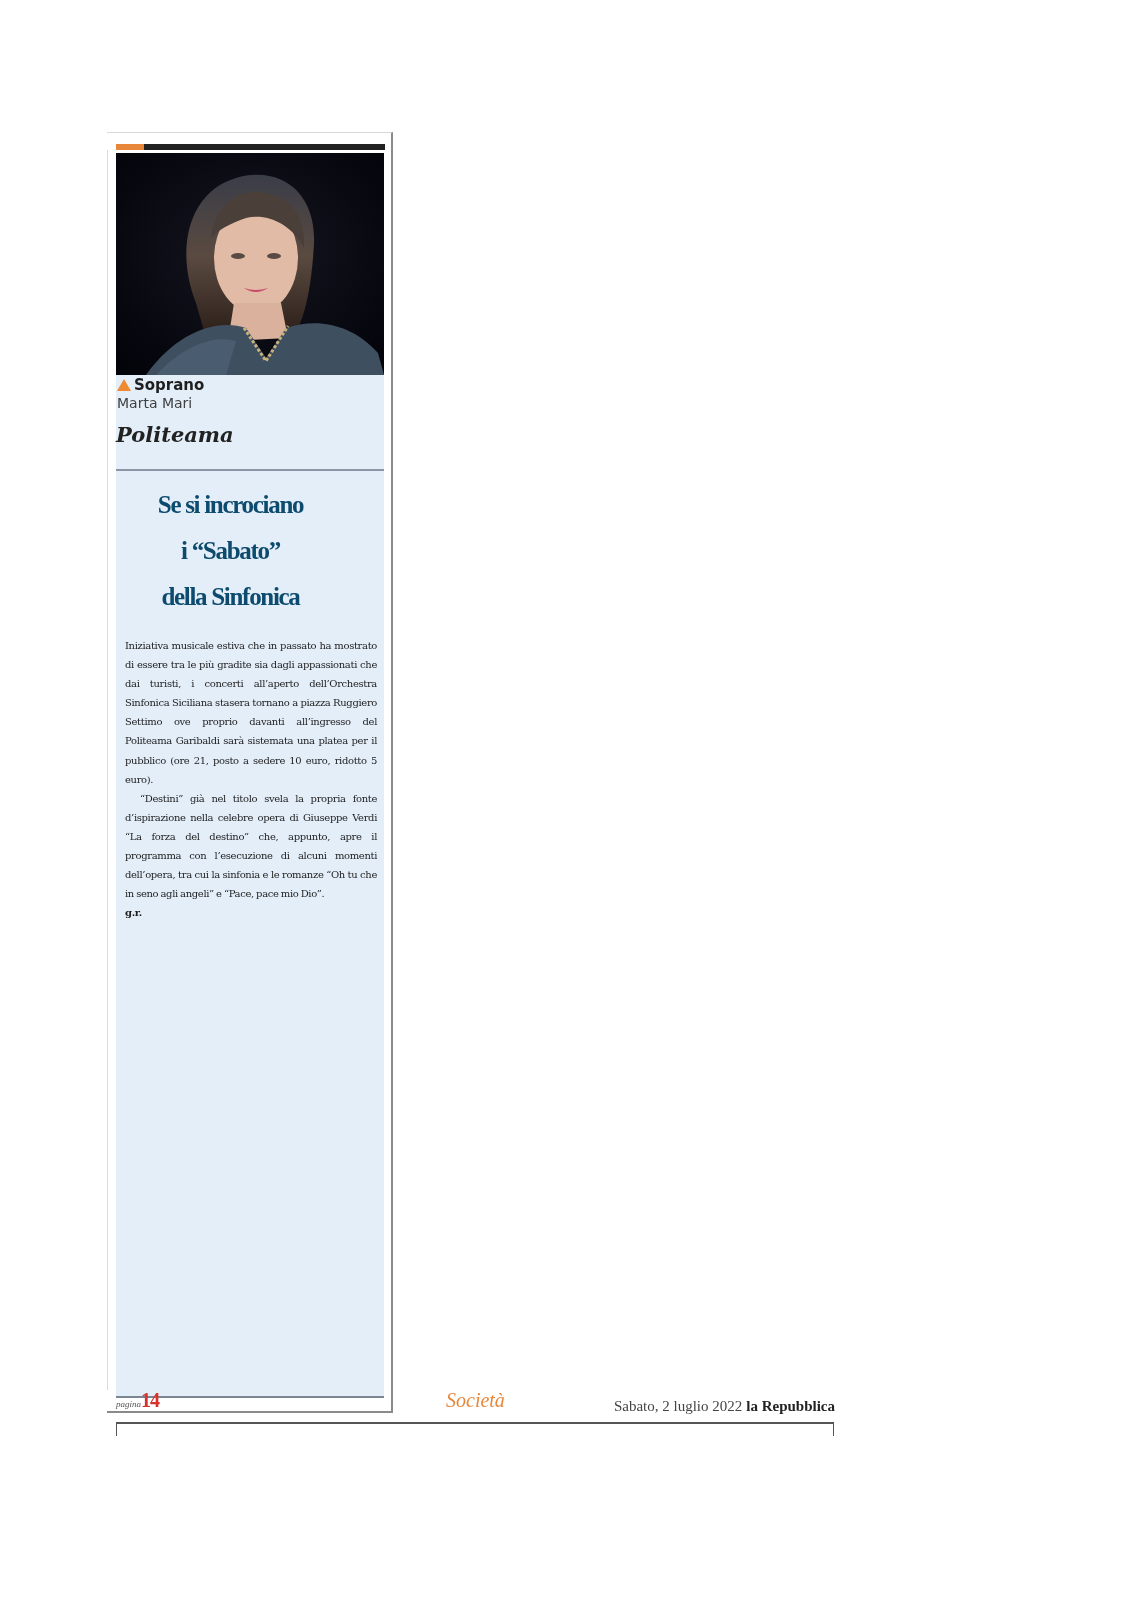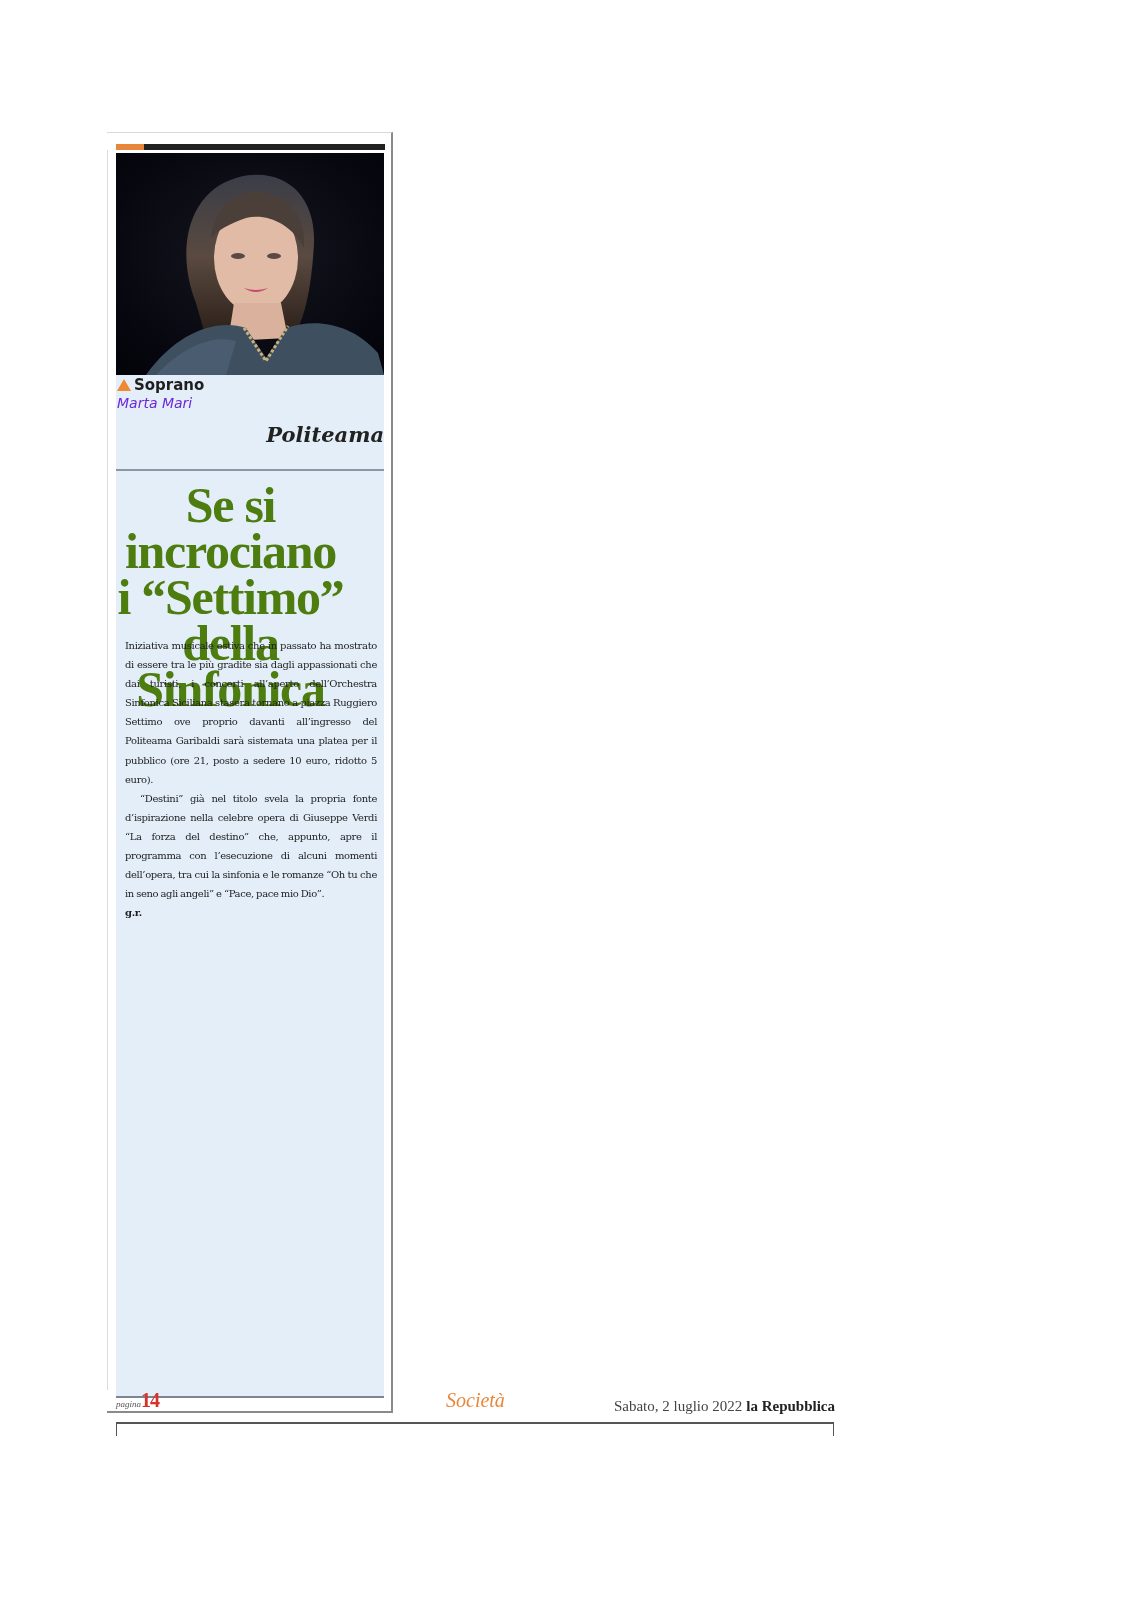--- a/index.html
+++ b/index.html
@@ -14,26 +14,26 @@
 
   .panel { position:absolute; left:116px; top:153px; width:268px; height:1245px; background:#e3eef9; }
   .panel-bottom-rule { position:absolute; left:116px; top:1396px; width:268px; height:2px; background:#7b8692; }
 
   .photo { position:absolute; left:116px; top:153px; width:268px; height:222px; background:#06070f; overflow:hidden; }
   .photo svg { display:block; }
 
   .caption { position:absolute; left:117px; top:376px; width:260px; font-family:"DejaVu Sans", sans-serif; color:#1f1f1f; }
   .caption-line1 { font-size:15px; font-weight:bold; line-height:18px; display:flex; align-items:center; }
   .tri { width:0; height:0; border-left:7px solid transparent; border-right:7px solid transparent; border-bottom:12px solid #f08a32; margin-right:3px; }
-  .caption-line2 { font-size:14px; line-height:18px; color:#6d28d9;font-style:italic; }
+  .caption-line2 { font-size:14px; line-height:18px; color:#404040; }
 
-  .kicker { position:absolute; left:116px; top:422px; width:268px; text-align:right; font-family:"DejaVu Serif", serif; font-style:italic; font-weight:bold; font-size:21px; color:#222; }
+  .kicker { position:absolute; left:116px; top:422px; width:268px; text-align:left; font-family:"DejaVu Serif", serif; font-style:italic; font-weight:bold; font-size:21px; color:#222; }
   .kicker-rule { position:absolute; left:116px; top:469px; width:268px; height:2px; background:#8a96a3; }
 
-  .headline { position:absolute; left:116px; top:482px; width:229px; text-align:center; font-family:"Liberation Serif", serif; font-weight:bold; font-size:50px; line-height:46px; letter-spacing:-1.3px; color:#4d7c0f; }
+  .headline { position:absolute; left:116px; top:482px; width:229px; text-align:center; font-family:"Liberation Serif", serif; font-weight:bold; font-size:25px; line-height:46px; letter-spacing:-1.3px; color:#0c4a6e; }
 
   .body { position:absolute; left:125px; top:636px; width:252px; font-family:"DejaVu Serif", serif; font-size:10px; line-height:19.1px; color:#1e1e1e; text-align:justify; letter-spacing:-0.35px; word-spacing:-0.6px; }
   .body p { margin:0; text-indent:0; }
   .body p.ind { text-indent:15px; }
   .byline { font-weight:bold; }
 
   
   .footer { position:absolute; left:116px; top:1389px; width:719px; height:30px; }
   .pagina { position:absolute; left:0; top:0; font-family:"Liberation Serif", serif; font-style:italic; font-size:9px; color:#555; }
   .pagina-num { font-family:"Liberation Serif", serif; font-style:normal; font-weight:bold; font-size:20px; color:#d6332c; letter-spacing:-1px; }
@@ -94,21 +94,21 @@
     <span>Soprano</span>
   </div>
   <div class="caption-line2">Marta Mari</div>
 </div>
 
 <div class="kicker">Politeama</div>
 <div class="kicker-rule"></div>
 
 <div class="headline">
   <div>Se si incrociano</div>
-  <div>i “Settimo”</div>
+  <div>i “Sabato”</div>
   <div>della Sinfonica</div>
 </div>
 
 <div class="body">
   <p>Iniziativa musicale estiva che in passato ha mostrato di essere tra le più gradite sia dagli appassionati che dai turisti, i concerti all’aperto dell’Orchestra Sinfonica Siciliana stasera tornano a piazza Ruggiero Settimo ove proprio davanti all’ingresso del Politeama Garibaldi sarà sistemata una platea per il pubblico (ore 21, posto a sedere 10 euro, ridotto 5 euro).</p>
   <p class="ind">“Destini” già nel titolo svela la propria fonte d’ispirazione nella celebre opera di Giuseppe Verdi “La forza del destino” che, appunto, apre il programma con l’esecuzione di alcuni momenti dell’opera, tra cui la sinfonia e le romanze “Oh tu che in seno agli angeli” e “Pace, pace mio Dio”.</p>
   <p class="byline">g.r.</p>
 </div>
 
 <div class="panel-bottom-rule"></div>

